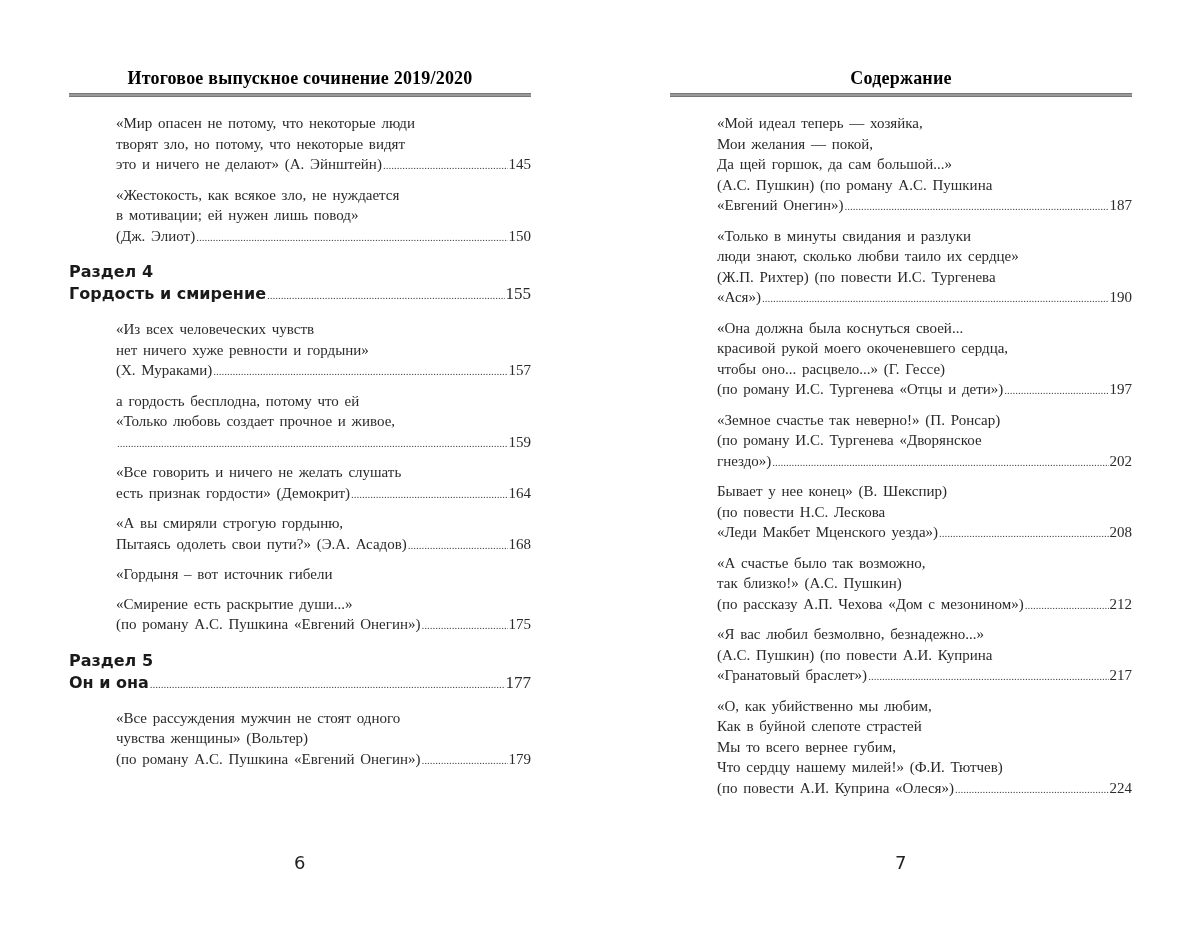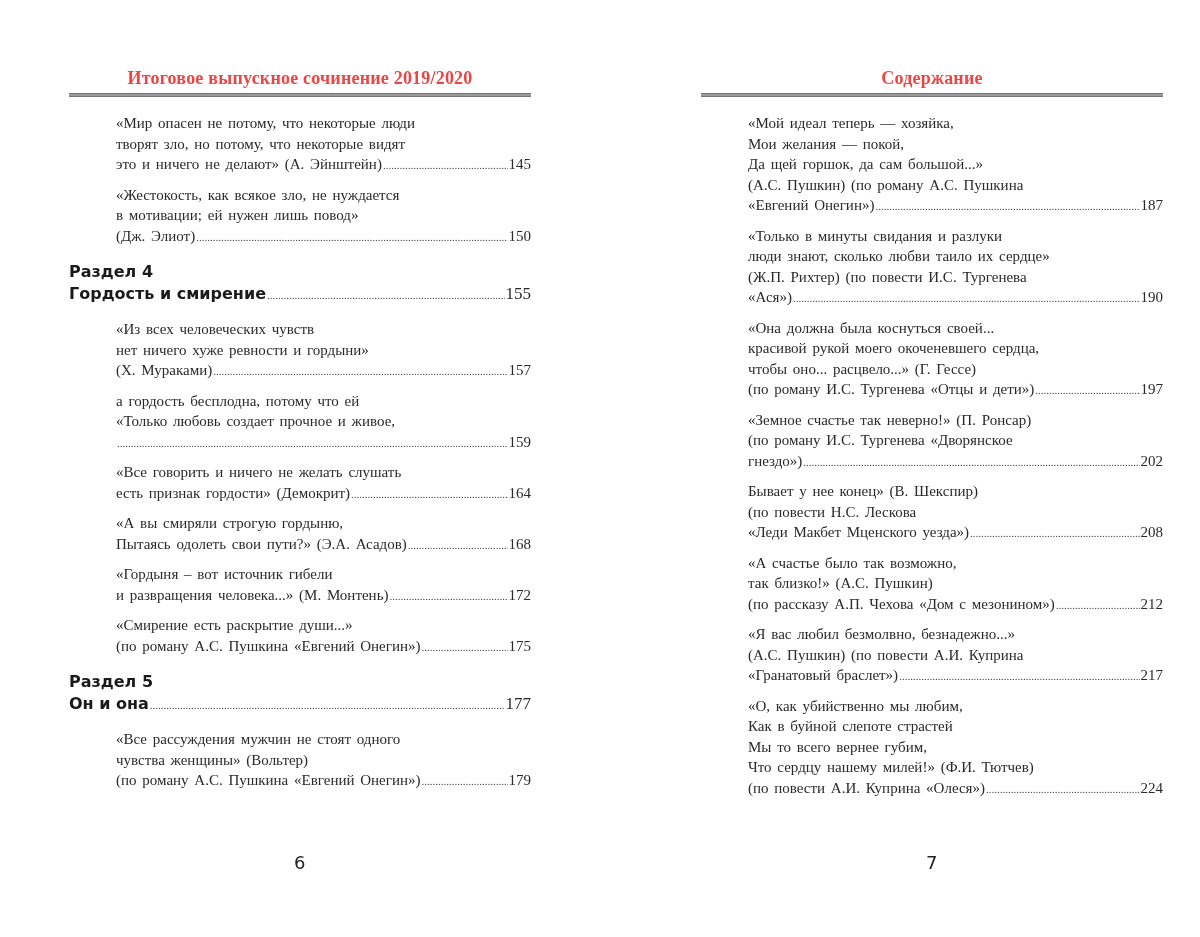--- a/index.html
+++ b/index.html
@@ -1,22 +1,22 @@
 <!DOCTYPE html>
 <html><head>
 <meta charset="utf-8">
 <style>
   html, body { margin: 0; padding: 0; background: #ffffff; }
   body { width: 1200px; height: 937px; position: relative; overflow: hidden;
          font-family: "Liberation Serif", serif; color: #222; }
   .page { position: absolute; top: 0; width: 462px; height: 937px; }
   .page.left { left: 69px; }
-  .page.right { left: 701px; }
+  .page.right { left: 670px; }
   .running-head { position: absolute; top: 68px; left: 0; right: 0; text-align: center;
-                  font-weight: bold; font-size: 18px; letter-spacing: 0.2px; color: #ef4444; }
+                  font-weight: bold; font-size: 18px; letter-spacing: 0.2px; color: #000000; }
   .rule { position: absolute; top: 93px; left: 0; right: 0; height: 4px;
           border-top: 1px solid #777; border-bottom: 1px solid #777; background: #9a9a9a; box-sizing: border-box; }
   .toc { position: absolute; top: 113px; left: 0; right: 0; }
   .entry { margin-left: 47px; margin-bottom: 9px; font-size: 15px; line-height: 20.5px; color: #2a2a2a; word-spacing: 2px; }
   .entry .line { display: block; white-space: nowrap; }
   .lastline { display: flex; align-items: baseline; white-space: nowrap; }
   .lastline .txt { flex: 0 0 auto; }
   .lastline .dots { flex: 1 1 auto; overflow: hidden; white-space: nowrap; letter-spacing: 0px; margin: 0 1px; font-size: 11px; color: #444; }
   .lastline .dots::before { content: "............................................................................................................................................................................................................................................................................"; }
   .lastline .num { flex: 0 0 auto; }
@@ -85,25 +85,20 @@
       <div class="entry">
         <span class="line">«А вы смиряли строгую гордыню,</span>
         <div class="lastline">
           <span class="txt">Пытаясь одолеть свои пути?» (Э.А. Асадов)</span>
           <span class="dots"></span>
           <span class="num">168</span>
         </div>
       </div>
       <div class="entry">
         <span class="line">«Гордыня – вот источник гибели</span>
-        <div class="lastline">
-          <span class="txt">и развращения человека...» (М. Монтень)</span>
-          <span class="dots"></span>
-          <span class="num">172</span>
-        </div>
       </div>
       <div class="entry">
         <span class="line">«Смирение есть раскрытие души...»</span>
         <div class="lastline">
           <span class="txt">(по роману А.С. Пушкина «Евгений Онегин»)</span>
           <span class="dots"></span>
           <span class="num">175</span>
         </div>
       </div>
       <div class="section"><span class="line">Раздел 5</span><div class="lastline">

